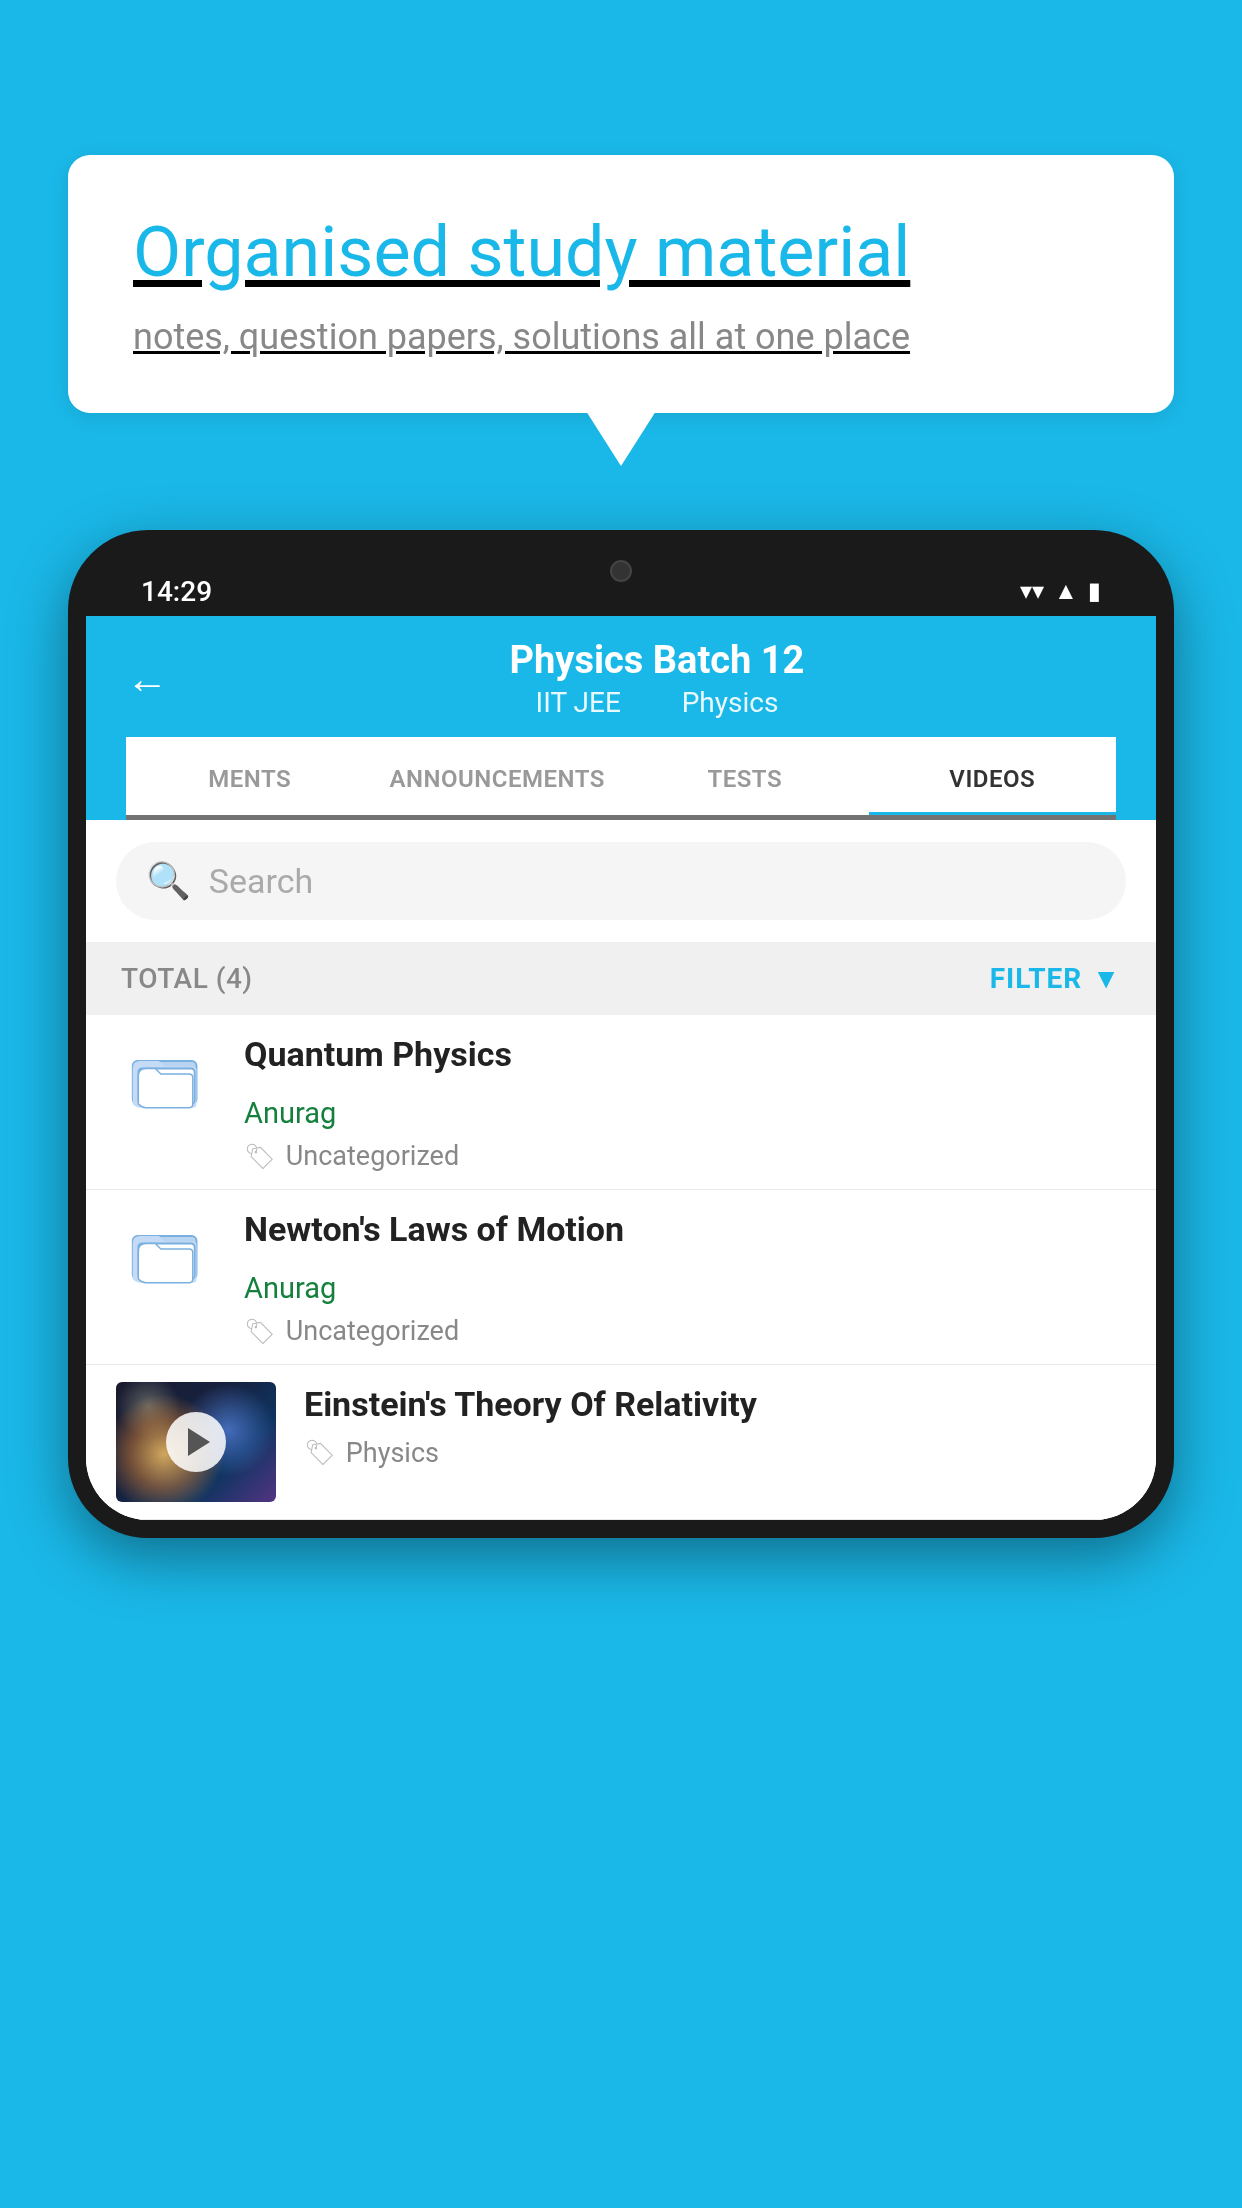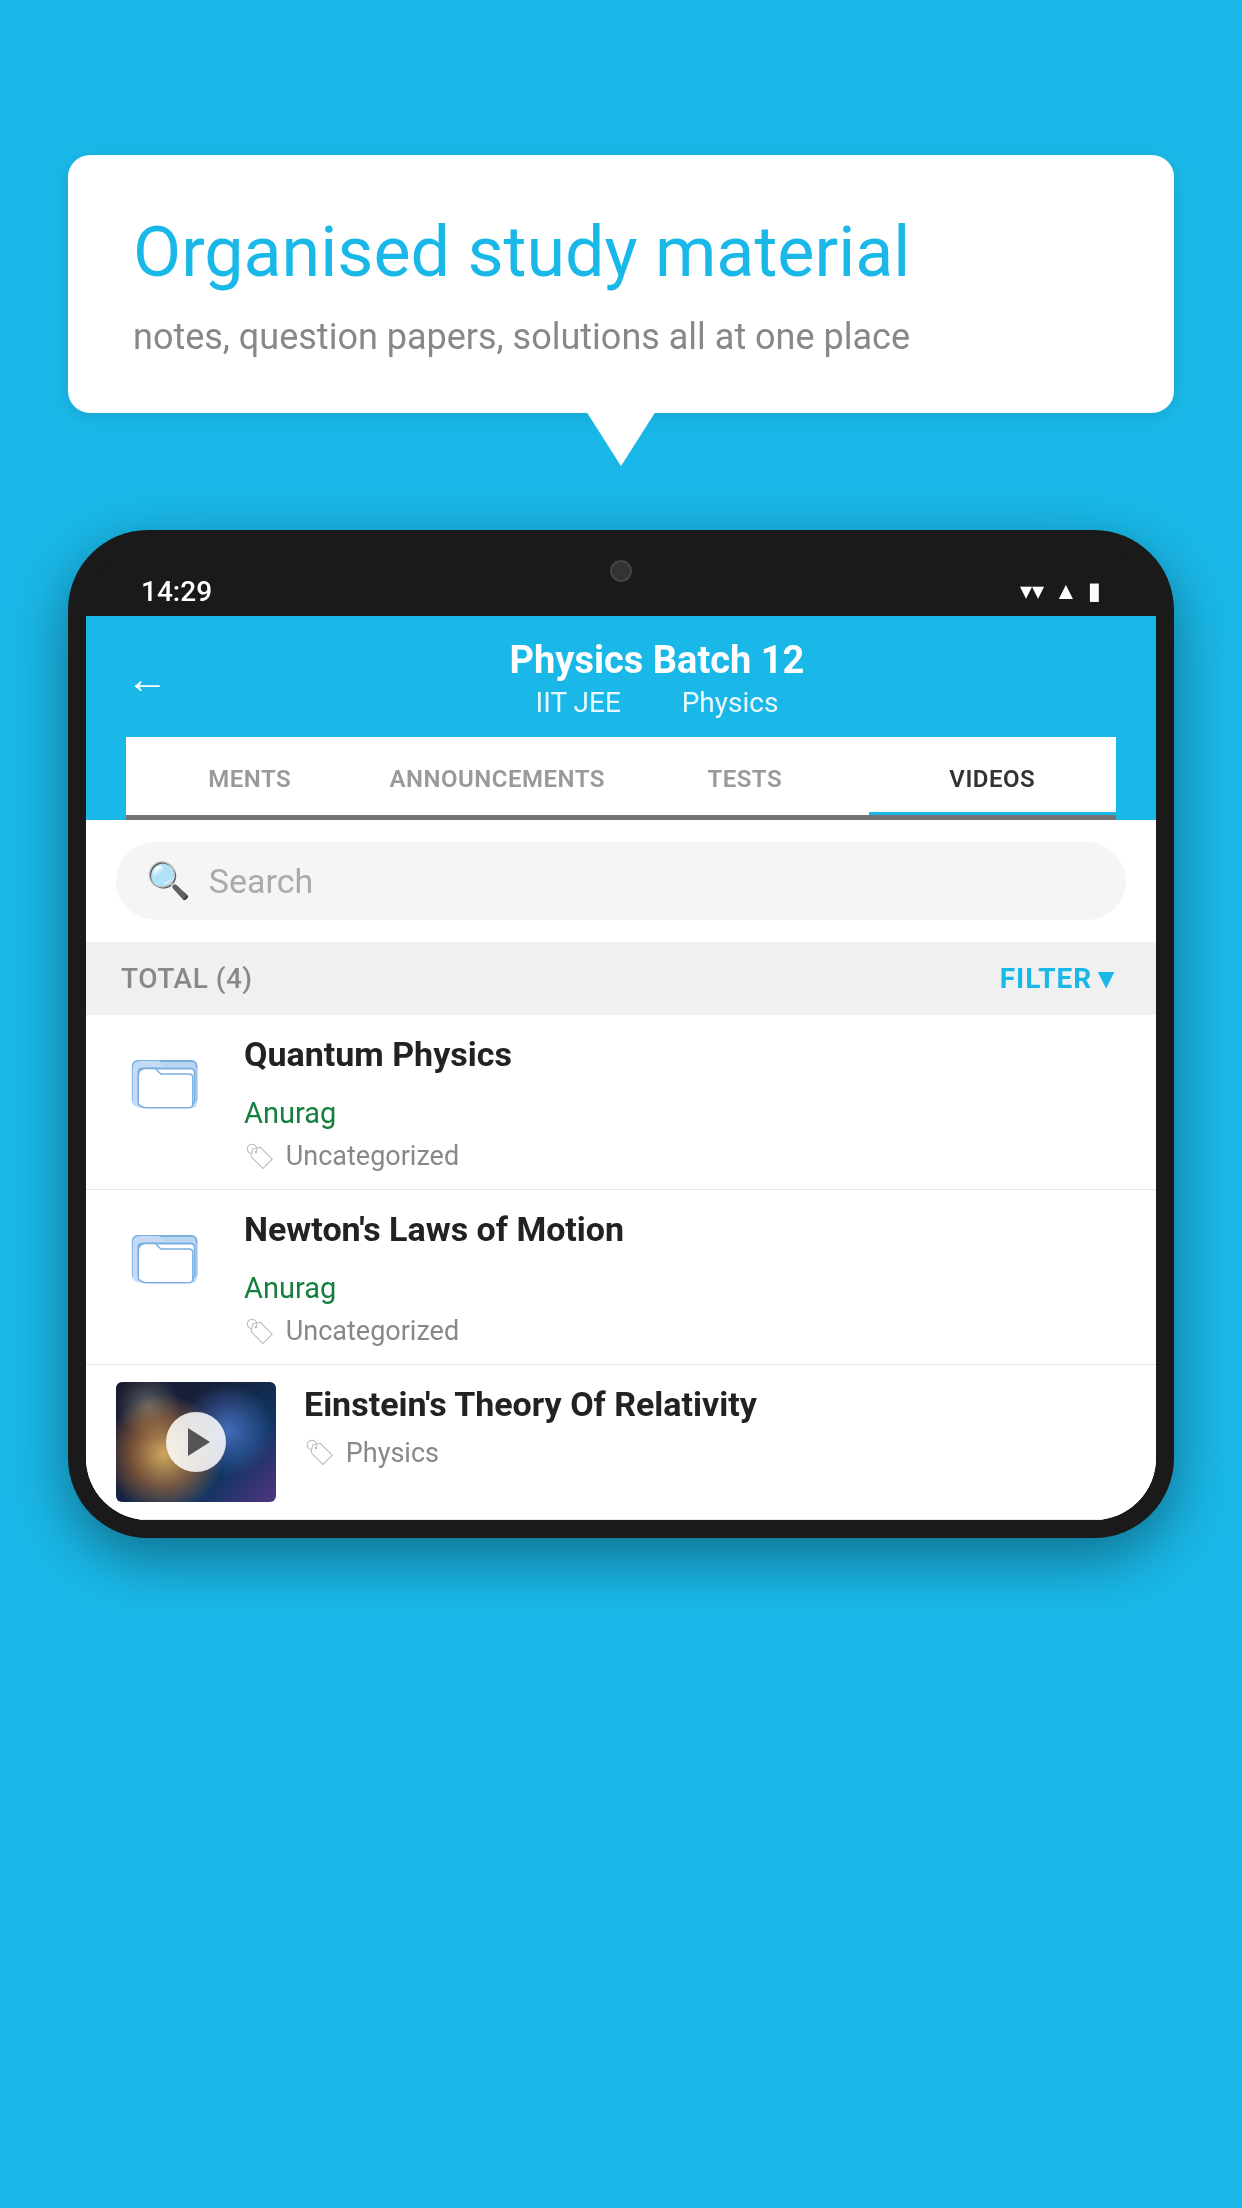--- a/index.html
+++ b/index.html
@@ -24,20 +24,21 @@
       flex-direction: column;
       align-items: center;
     }
 
     .speech-bubble {
       background: white;
       border-radius: 22px;
       padding: 55px 65px;
       width: 100%;
       box-shadow: 0 4px 20px rgba(0,0,0,0.1);
+      text-decoration: underline;
     }
 
     .speech-bubble-title {
       color: #1ab8e8;
       font-size: 70px;
       font-weight: 400;
       line-height: 1.2;
       margin-bottom: 22px;
     }
 
@@ -242,20 +243,21 @@
     .total-count {
       color: #888;
       font-size: 28px;
       font-weight: 500;
       letter-spacing: 0.5px;
     }
 
     .filter-btn {
       display: flex;
       align-items: center;
+      gap: 10px;
       color: #1ab8e8;
       font-size: 28px;
       font-weight: 700;
       letter-spacing: 1px;
     }
 
     .filter-icon {
       font-size: 28px;
     }
 

